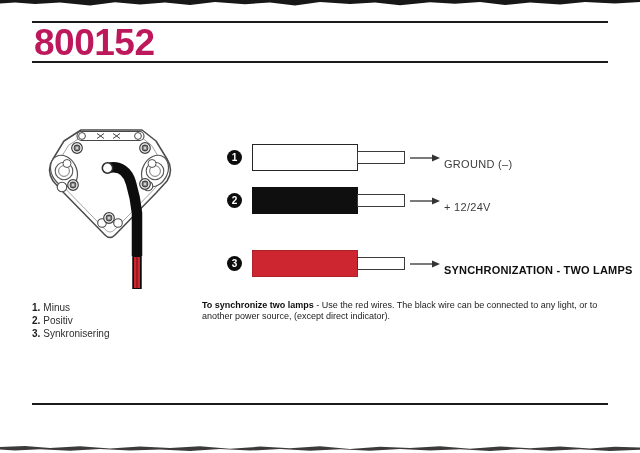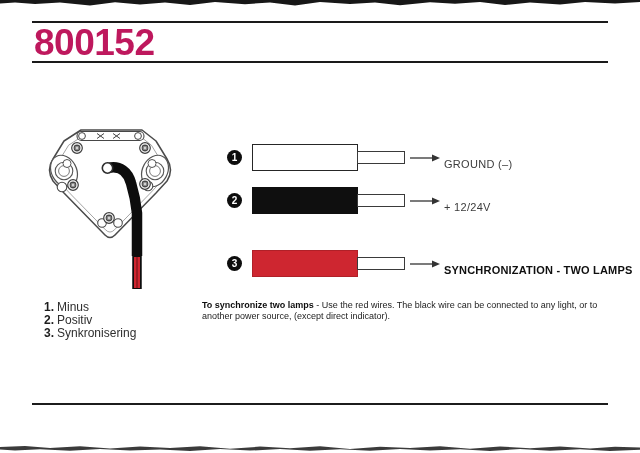--- a/index.html
+++ b/index.html
@@ -33,21 +33,21 @@
   .wire-thick.red{background:var(--wire-red,#ce2630);border-color:#b02028;border-width:1px;}
   .wire-thin{
     width:48px;height:13px;box-sizing:border-box;border:1.2px solid #3a3a3a;background:#fff;
   }
   .row-label{
     font-size:11px;line-height:14px;height:14px;color:#3c3c3c;letter-spacing:0.3px;white-space:nowrap;margin-top:7px;
   }
   .row-label.strong{font-weight:700;color:#0f0f0f;letter-spacing:0.2px;}
 
   
-  #legend{left:44px;top:301px;font-size:12px;line-height:13px;color:#2e2e2e;}
+  #legend{left:32px;top:301px;font-size:10px;line-height:13px;color:#2e2e2e;}
   #legend .num{font-weight:700;margin-right:3px;color:#1c1c1c;}
 
   
   #notes{left:202px;top:300px;width:404px;font-size:9px;line-height:11px;color:#222;}
   #notes p{margin:0;}
   #notes p + p{margin-top:18px;}
   #notes .lead{font-weight:700;color:#0e0e0e;}
 
   #rule-bottom{left:32px;top:403px;width:576px;height:2.2px;background:#1c1c1c;}
 </style>

